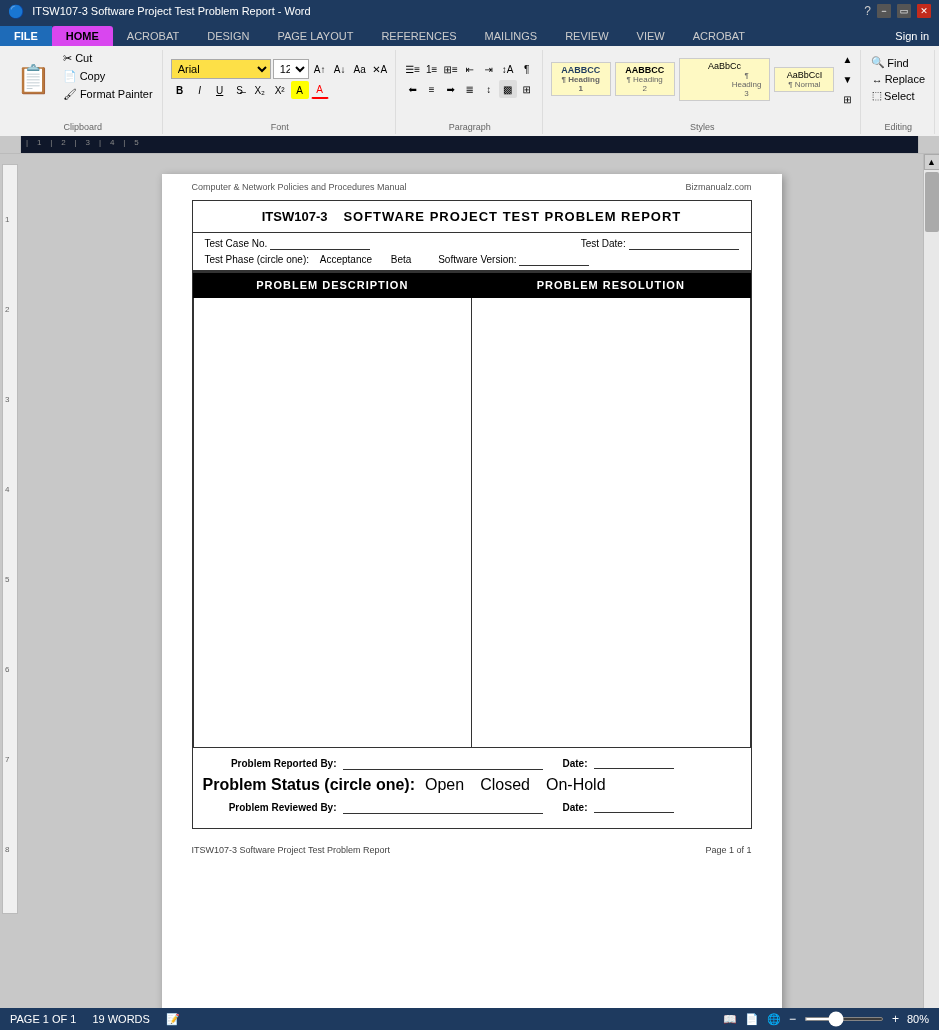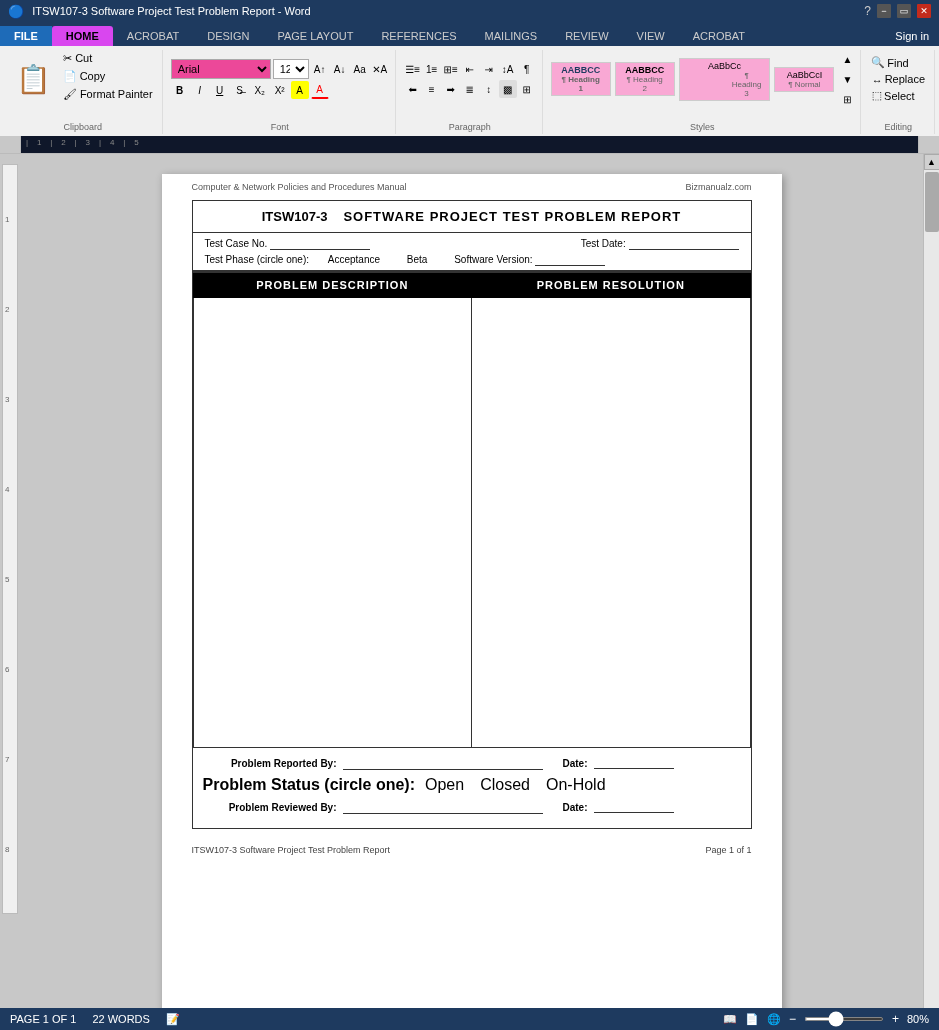--- a/index.html
+++ b/index.html
@@ -31,30 +31,30 @@
     .ribbon-btn { background: none; border: none; cursor: pointer; padding: 2px 3px; border-radius: 2px; font-size: 11px; display: flex; align-items: center; gap: 2px; }
 
     
     .paste-btn { font-size: 28px; padding: 4px 6px; }
     .clipboard-sub { display: flex; flex-direction: column; gap: 1px; }
 
     
     .font-controls { display: flex; flex-direction: column; gap: 2px; }
     .font-row1 { display: flex; gap: 2px; align-items: center; }
     .font-row2 { display: flex; gap: 2px; align-items: center; }
-    .font-select { font-size: 11px; height: 20px; border: 1px solid #aaa; background: #ec4899; padding: 0 2px; width: 100px; }
+    .font-select { font-size: 11px; height: 20px; border: 1px solid #aaa; background: #fde047; padding: 0 2px; width: 100px; }
     .font-size-select { font-size: 11px; height: 20px; border: 1px solid #aaa; background: white; padding: 0 2px; width: 36px; }
     .font-btn { width: 18px; height: 18px; font-size: 10px; border: 1px solid transparent; cursor: pointer; background: none; border-radius: 2px; display: flex; align-items: center; justify-content: center; }
     .bold { font-weight: bold; }
     .italic-btn { font-style: italic; }
     .underline-btn { text-decoration: underline; }
 
     
     .styles-group { display: flex; gap: 4px; align-items: center; }
-    .style-item { padding: 2px 8px; font-size: 10px; border: 1px solid #ccc; background: #f9a8d4; cursor: pointer; text-align: center; min-width: 60px; }
+    .style-item { padding: 2px 8px; font-size: 10px; border: 1px solid #ccc; background: #fef9c3; cursor: pointer; text-align: center; min-width: 60px; }
     .style-h1 { font-weight: bold; color: #1e3a5f; font-size: 11px; }
 
     
     .editing-group { display: flex; flex-direction: column; gap: 2px; }
     .editing-btn { font-size: 11px; background: none; border: none; cursor: pointer; padding: 1px 3px; display: flex; align-items: center; gap: 2px; }
 
     
     .ruler-area { background: #f0f0f0; height: 18px; display: flex; align-items: center; border-bottom: 1px solid #bbb; }
     .ruler-side { width: 20px; background: #c8c8c8; height: 100%; }
     .ruler-main { flex: 1; background: #0f172a; height: 100%; position: relative; border-left: 1px solid #bbb; border-right: 1px solid #bbb; }
@@ -312,21 +312,21 @@
               <span>Test Case No.</span>
               <span style="border-bottom:1px solid #333;display:inline-block;width:100px;">&nbsp;</span>
             </div>
             <div style="font-size:10px;">
               <span>Test Date:</span>
               <span style="border-bottom:1px solid #333;display:inline-block;width:110px;">&nbsp;</span>
             </div>
           </div>
           <div style="font-size:10px;">
             <span>Test Phase (circle one):</span>
-            <span style="margin:0 16px;">Acceptance</span>
+            <span style="margin:0 8px;">Acceptance</span>
             <span style="margin:0 8px;">Beta</span>
             <span style="margin-left:16px;">Software Version:</span>
             <span style="border-bottom:1px solid #333;display:inline-block;width:70px;">&nbsp;</span>
           </div>
         </div>
 
         <table class="problem-table">
           <thead>
             <tr>
               <th>PROBLEM DESCRIPTION</th>
@@ -381,21 +381,21 @@
     <button class="scroll-btn">▲</button>
     <div class="scroll-thumb"></div>
 
   </div>
 
 </div>
 
 <div class="status-bar" style="position:fixed;bottom:0;width:100%;background:#1e3a5f;color:white;height:22px;display:flex;align-items:center;justify-content:space-between;padding:0 10px;font-size:11px;">
   <div class="status-bar-left">
     <span>PAGE 1 OF 1</span>
-    <span>22 WORDS</span>
+    <span>19 WORDS</span>
     <span>📝</span>
   </div>
   <div class="status-bar-right">
     <span>📖</span>
     <span>📄</span>
     <span>🌐</span>
     <button class="zoom-btn">−</button>
     <input type="range" class="zoom-slider" min="10" max="200" value="80" style="">
     <button class="zoom-btn">+</button>
     <span>80%</span>

